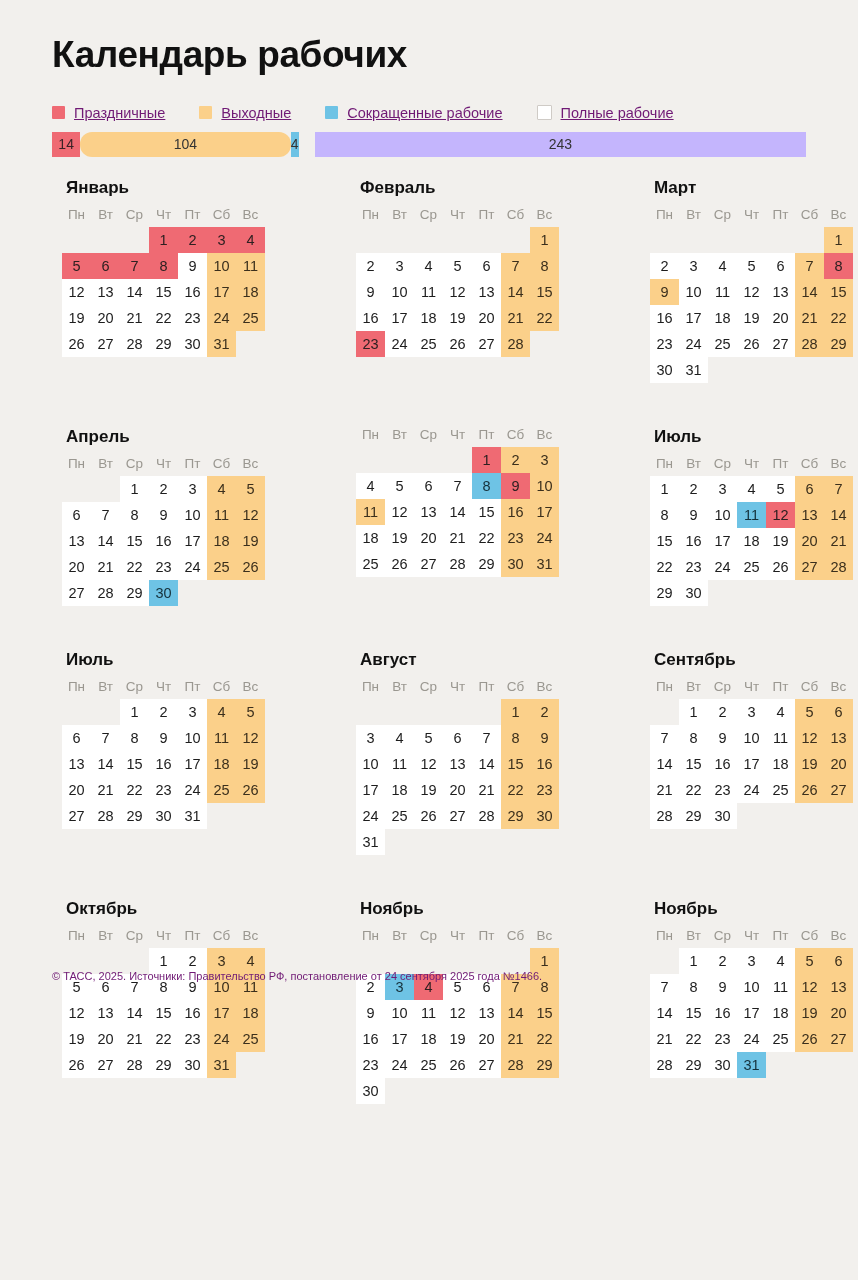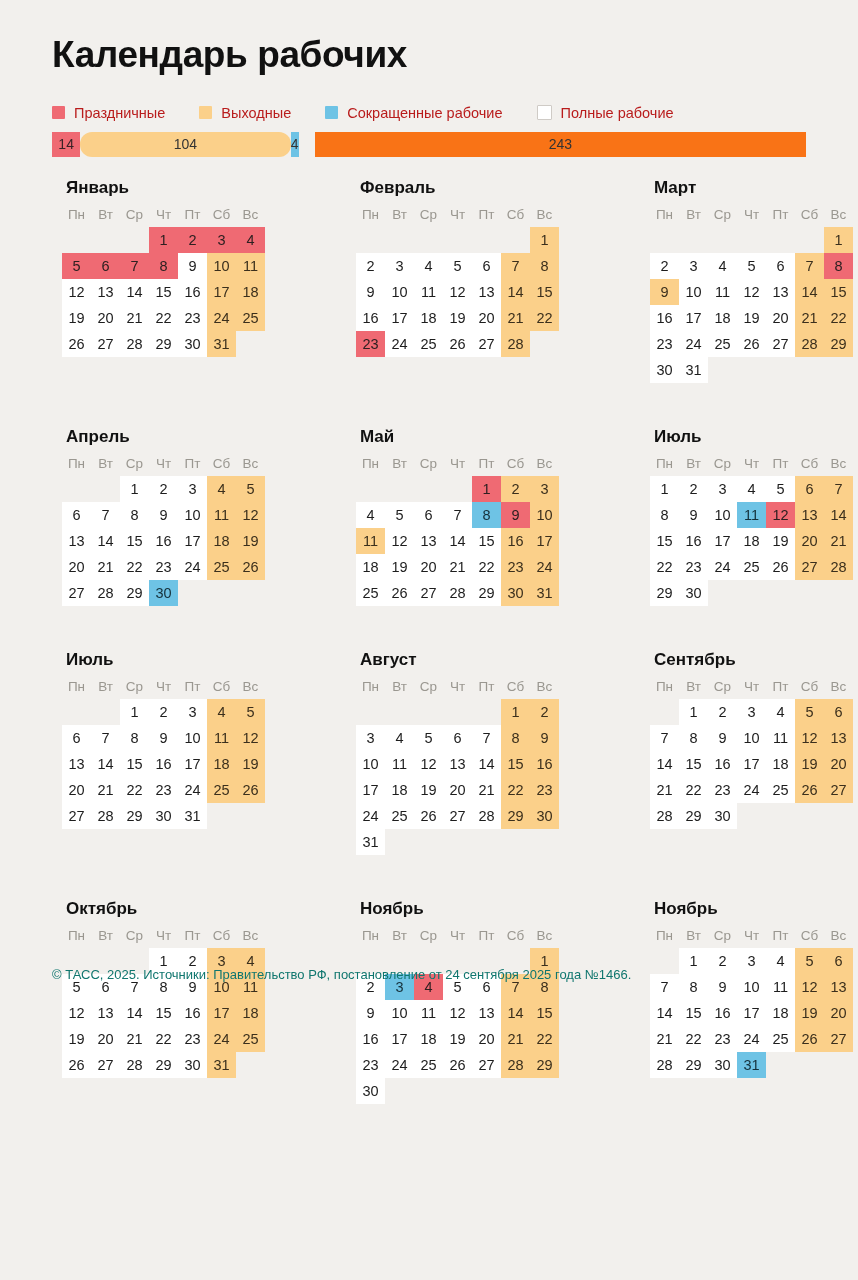--- a/index.html
+++ b/index.html
@@ -35,23 +35,24 @@
   .legend {
     margin-top: 28px;
     display: flex;
     align-items: center;
     gap: 0;
   }
   .legend-item {
     display: flex;
     align-items: center;
     font-size: 14.5px;
-    color: #b91c1c;
+    color: #701a75;
     margin-right: 34px;
     white-space: nowrap;
+    text-decoration: underline;
   }
   .legend-swatch {
     width: 13px;
     height: 13px;
     margin-right: 9px;
     border-radius: 1px;
   }
   .sw-holiday { background: #ef6a73; }
   .sw-weekend { background: #fbd08a; }
   .sw-short   { background: #6ec3e5; }
@@ -69,21 +70,21 @@
   .bar-seg {
     display: flex;
     align-items: center;
     justify-content: center;
     height: 100%;
     box-sizing: border-box;
   }
   .bar-holiday { background: #ef6a73; color: #3a2326; }
   .bar-weekend { background: #fbd08a; border-radius: 12px; }
   .bar-short   { background: #6ec3e5; }
-  .bar-work    { background: #f97316; margin-left: 16px; }
+  .bar-work    { background: #c4b5fd; margin-left: 16px; }
 
   .months {
     margin-top: 21px;
     display: grid;
     grid-template-columns: repeat(3, 1fr);
     grid-auto-rows: min-content;
     column-gap: 0;
     row-gap: 13px;
     gap: 44px;
   }
@@ -122,22 +123,22 @@
   }
   .day.empty { background: transparent; }
   .day.holiday { background: #ef6a73; color: #2e2021; }
   .day.weekend { background: #fbd08a; color: #3b2f1c; }
   .day.short   { background: #6ec3e5; color: #16313b; }
 
   .footer {
     position: absolute;
     left: 52px;
     bottom: 42px;
-    font-size: 13px;
-    color: #0f766e;
+    font-size: 11px;
+    color: #701a75;
   }
 </style>
 </head>
 <body>
 
 <div class="page">
 
   <h1 class="title">
     <span>Календарь рабочих</span>
   </h1>
@@ -374,21 +375,20 @@
           <div class="day">27</div>
           <div class="day">28</div>
           <div class="day">29</div>
           <div class="day short">30</div>
           <div class="day empty"></div>
           <div class="day empty"></div>
           <div class="day empty"></div>
         </div>
       </div>
       <div class="month">
-        <div class="month-name">Май</div>
         <div class="dow-row">
           <div class="dow">Пн</div>
           <div class="dow">Вт</div>
           <div class="dow">Ср</div>
           <div class="dow">Чт</div>
           <div class="dow">Пт</div>
           <div class="dow">Сб</div>
           <div class="dow">Вс</div>
         </div>
         <div class="days">

